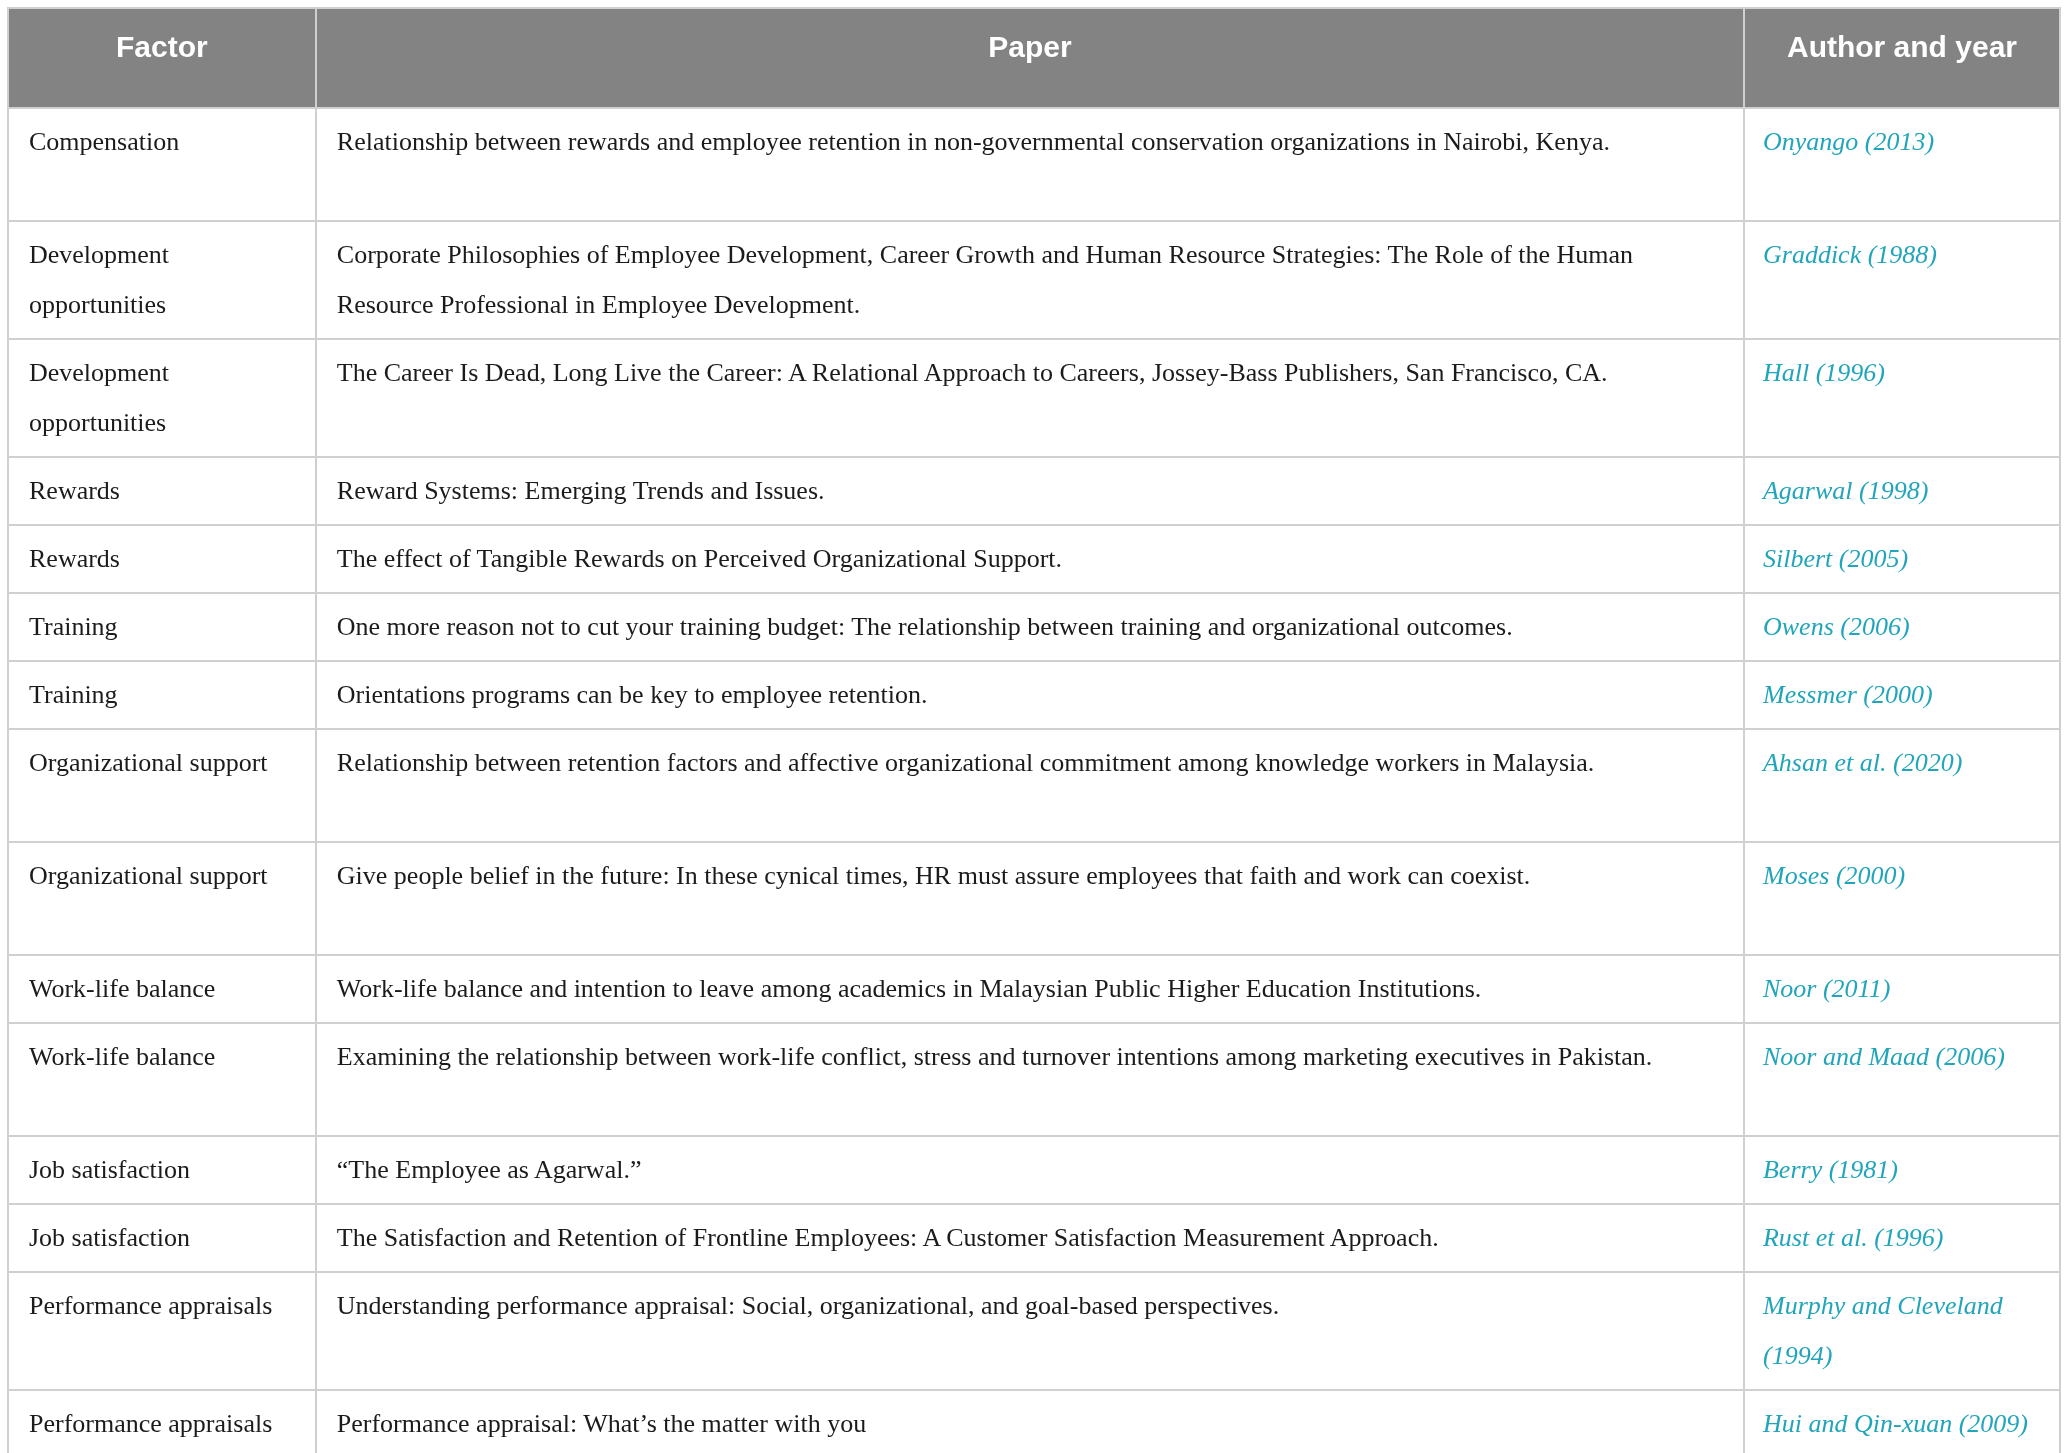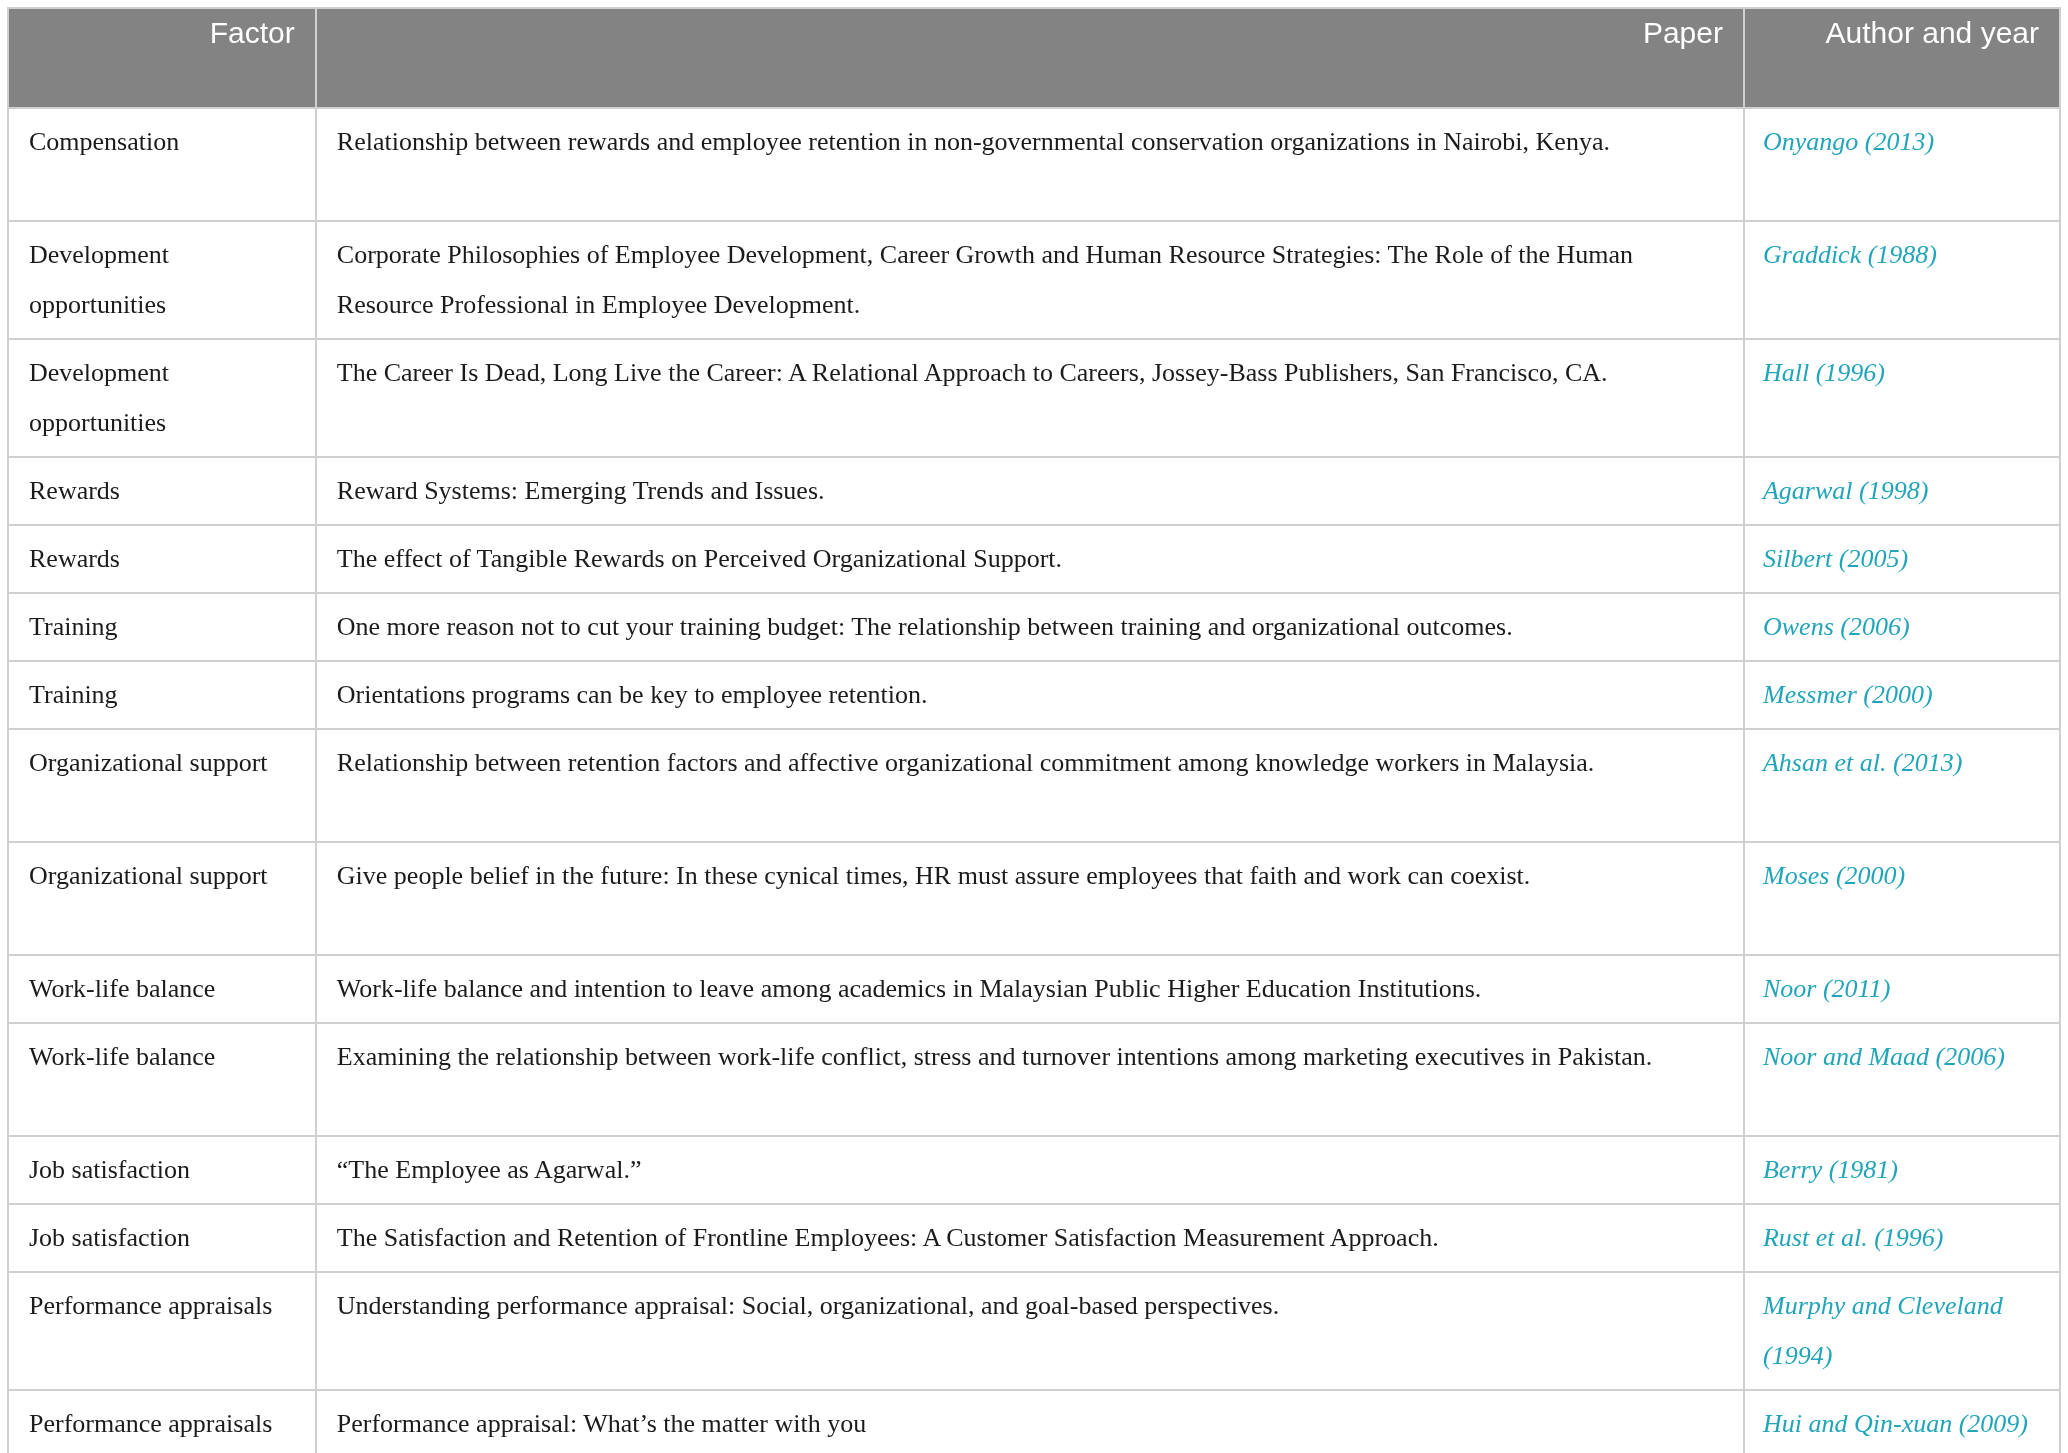--- a/index.html
+++ b/index.html
@@ -22,24 +22,24 @@
     vertical-align:top;
     box-sizing:border-box;
     overflow:hidden;
   }
   table.factors th{
     background:var(--header-bg);
     border-color:var(--border);
     color:var(--header-text);
     font-family:"Liberation Sans","DejaVu Sans",sans-serif;
     font-size:30px;
-    font-weight:400;
+    font-weight:700;
     line-height:44px;
-    text-align:right;
-    padding:2px 20px;
+    text-align:center;
+    padding:16px 20px;
   }
   tr.hdr{height:100px;}
   tr.tall{height:113px;}
   tr.short{height:60px;}
   td.cell{
     font-size:26px;
     line-height:50px;
     color:var(--body-text);
     padding:8px 20px 8px 20px;
   }
@@ -103,21 +103,21 @@
         <td class="cell author-cell"><a class="author-link">Owens (2006)</a></td>
       </tr>
       <tr class="short">
         <td class="cell">Training</td>
         <td class="cell">Orientations programs can be key to employee retention.</td>
         <td class="cell author-cell"><a class="author-link">Messmer (2000)</a></td>
       </tr>
       <tr class="tall">
         <td class="cell">Organizational support</td>
         <td class="cell">Relationship between retention factors and affective organizational commitment among knowledge workers in Malaysia.</td>
-        <td class="cell author-cell"><a class="author-link">Ahsan et al. (2013)</a></td>
+        <td class="cell author-cell"><a class="author-link">Ahsan et al. (2020)</a></td>
       </tr>
       <tr class="tall">
         <td class="cell">Organizational support</td>
         <td class="cell">Give people belief in the future: In these cynical times, HR must assure employees that faith and work can coexist.</td>
         <td class="cell author-cell"><a class="author-link">Moses (2000)</a></td>
       </tr>
       <tr class="short">
         <td class="cell">Work-life balance</td>
         <td class="cell">Work-life balance and intention to leave among academics in Malaysian Public Higher Education Institutions.</td>
         <td class="cell author-cell"><a class="author-link">Noor (2011)</a></td>

